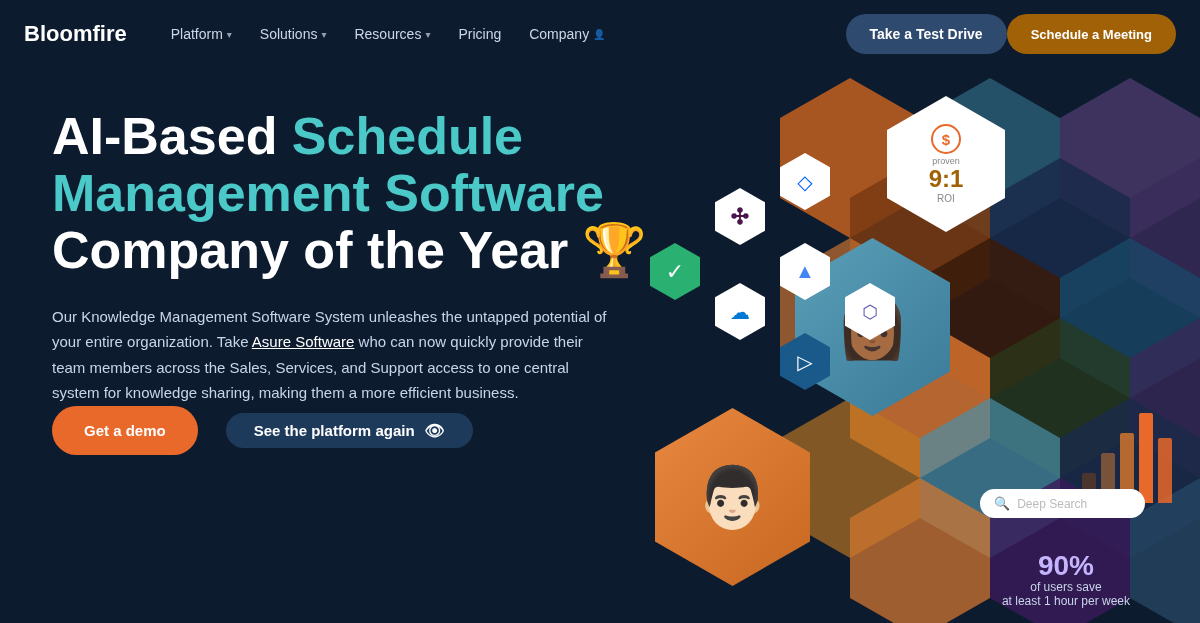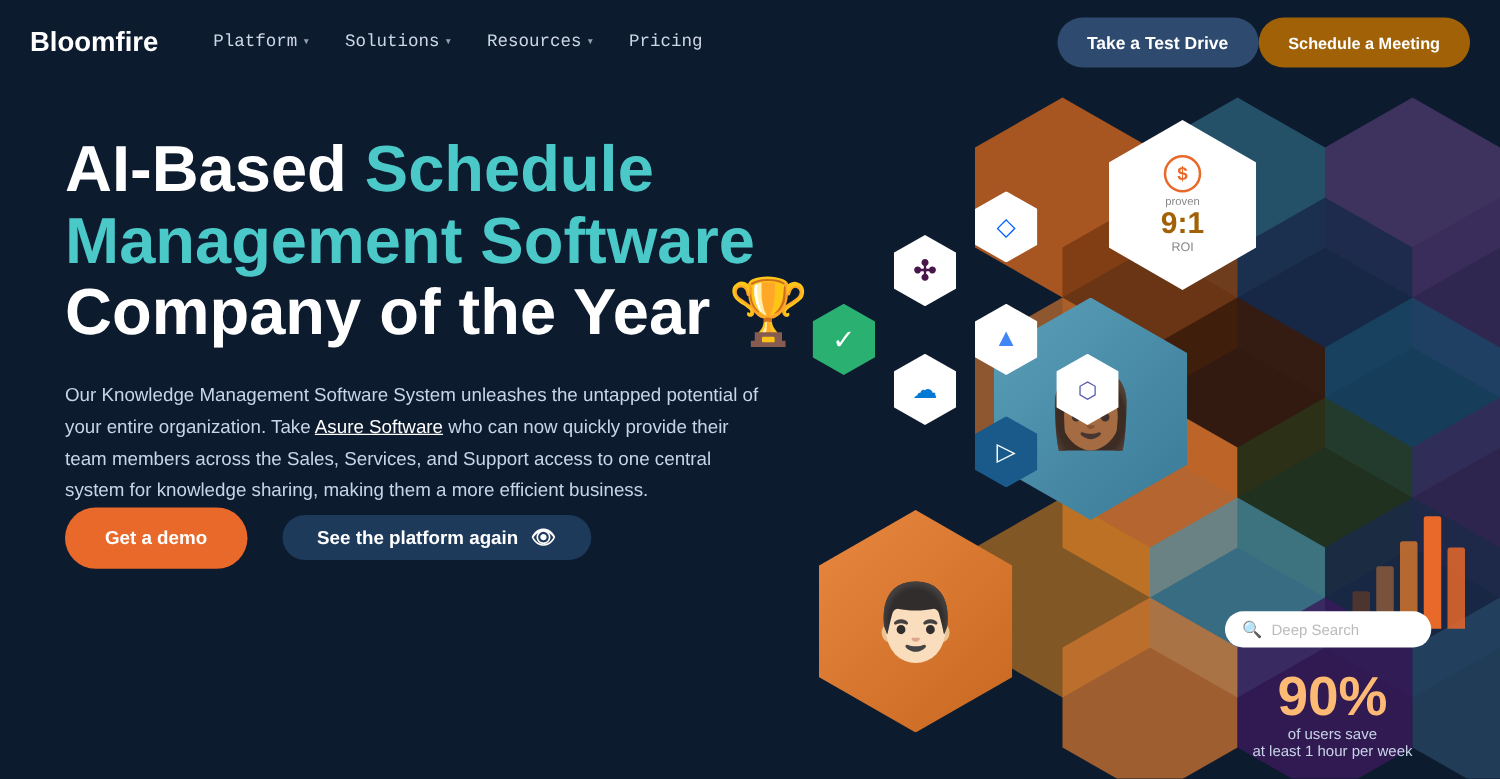--- a/index.html
+++ b/index.html
@@ -40,21 +40,20 @@
       display: flex;
       align-items: center;
       gap: 4px;
       padding: 8px 12px;
       color: #cdd6e8;
       font-size: 14px;
       font-weight: 500;
       cursor: pointer;
       border-radius: 6px;
       white-space: nowrap;
-      font-family: Liberation Mono, monospace;
     }
     .nav-chevron {
       font-size: 10px;
       opacity: 0.7;
     }
     .nav-cta-group {
       display: flex;
     }
     .btn-test-drive {
       background: #2e4a6e;
@@ -169,20 +168,24 @@
       <span>Solutions</span>
       <span class="nav-chevron">▾</span>
     </div>
     <div class="nav-item">
       <span>Resources</span>
       <span class="nav-chevron">▾</span>
     </div>
     <div class="nav-item">
       <span>Pricing</span>
     </div>
+    <div class="nav-item">
+      <span>Company</span>
+      <span class="nav-chevron">👤</span>
+    </div>
   </div>
   <div class="nav-cta-group">
     <button class="btn-test-drive">Take a Test Drive</button>
     <button class="btn-schedule">Schedule a Meeting</button>
   </div>
 </nav>
 
 <div class="hero">
 
   <svg class="hex-grid" viewBox="0 0 700 555" xmlns="http://www.w3.org/2000/svg">
@@ -286,21 +289,21 @@
     <div style="width:14px;height:90px;background:#e8692a;border-radius:2px 2px 0 0;"></div>
     <div style="width:14px;height:65px;background:#e8692a;border-radius:2px 2px 0 0;opacity:0.85;"></div>
   </div>
 
   <div style="position:absolute;right:55px;bottom:105px;background:#fff;border-radius:20px;padding:7px 14px;display:flex;align-items:center;gap:7px;z-index:8;width:165px;">
     <span style="color:#aaa;font-size:13px;">🔍</span>
     <span style="font-size:12px;color:#bbb;">Deep Search</span>
   </div>
 
   <div style="position:absolute;right:70px;bottom:15px;text-align:center;z-index:8;">
-    <div style="font-size:44px;font-weight:800;color:#fdba74;line-height:1;">90%</div>
+    <div style="font-size:28px;font-weight:800;color:#c4b5fd;line-height:1;">90%</div>
     <div style="font-size:12px;color:#c8d4e8;">of users save</div>
     <div style="font-size:12px;color:#c8d4e8;">at least 1 hour per week</div>
   </div>
 
   <div class="hero-content">
     <h1 class="hero-title">
       <span class="white">AI-Based </span><span class="teal">Schedule</span><br>
       <span class="teal">Management Software</span><br>
       <span class="white">Company of the Year</span> <span>🏆</span>
     </h1>

